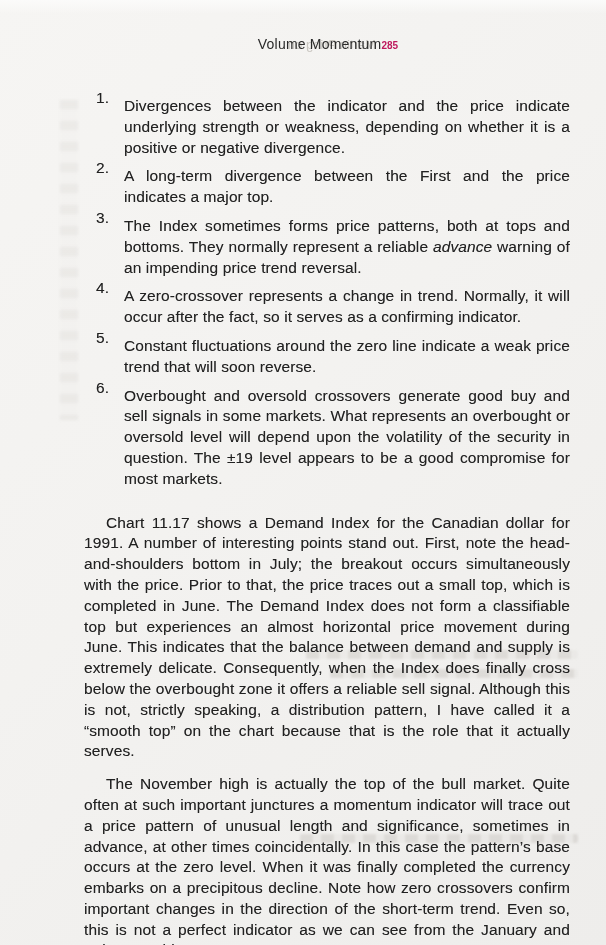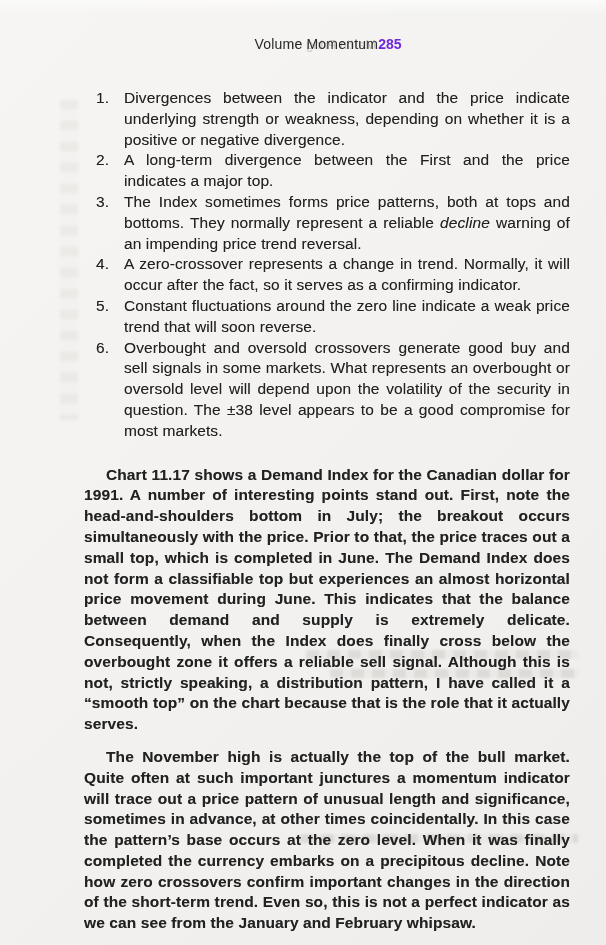--- a/index.html
+++ b/index.html
@@ -17,21 +17,21 @@
   }
   .edge-top{
     position:absolute;left:0;top:0;right:0;height:14px;
     background:linear-gradient(180deg,#fbfbfa 0%,rgba(251,251,250,0) 100%);
   }
   .header{
     position:absolute;top:36px;left:86px;right:36px;height:18px;
     display:flex;align-items:baseline;justify-content:center;
   }
   .running-title{font-size:14px;color:#2a2a2a;letter-spacing:.2px;}
-  .page-number{font-size:14px;font-weight:bold;color:#6d28d9;}
+  .page-number{font-size:10px;font-weight:bold;color:#be185d;}
   
   .ghost-header{
     position:absolute;top:37px;left:226px;width:150px;
     font-size:13px;color:#c9c6c0;transform:scaleX(-1);
     filter:blur(0.6px);white-space:nowrap;
   }
   .ghost-smudge{
     position:absolute;height:9px;border-radius:2px;filter:blur(1.1px);
     background:repeating-linear-gradient(90deg,rgba(158,152,144,0.22) 0 13px,rgba(158,152,144,0.05) 13px 21px);
   }
@@ -40,24 +40,24 @@
     background:repeating-linear-gradient(180deg,rgba(150,145,138,0.10) 0 9px,rgba(150,145,138,0.02) 9px 21px);
   }
   .content{
     position:absolute;left:84px;right:36px;top:88px;
     font-size:15.5px;line-height:20.8px;letter-spacing:.1px;
     text-shadow:0 0 .5px rgba(33,33,33,.35);
   }
   .list{padding-left:12px;}
   .list-item{display:flex;}
   .list-item .num{flex:none;width:28px;}
-  .list-item .txt{flex:1;text-align:justify;}
+  .list-item .txt{flex:1;text-align:justify;margin-top:8px;}
   .txt em{font-style:italic;}
   .paragraph{
-    margin:0;text-align:justify;text-indent:22px;font-weight:bold;
+    margin:0;text-align:justify;text-indent:22px;
   }
   .paragraph.first{margin-top:23px;}
   .paragraph + .paragraph{margin-top:12px;}
 </style>
 </head>
 <body>
 
 <div class="edge-left"></div>
 <div class="edge-top"></div>
 
@@ -77,30 +77,30 @@
       <div class="list-item">
         <span class="num">1.</span>
         <span class="txt">Divergences between the indicator and the price indicate underlying strength or weakness, depending on whether it is a positive or negative divergence.</span>
       </div>
       <div class="list-item">
         <span class="num">2.</span>
         <span class="txt">A long-term divergence between the First and the price indicates a major top.</span>
       </div>
       <div class="list-item">
         <span class="num">3.</span>
-        <span class="txt">The Index sometimes forms price patterns, both at tops and bottoms. They normally represent a reliable <em>decline</em> warning of an impending price trend reversal.</span>
+        <span class="txt">The Index sometimes forms price patterns, both at tops and bottoms. They normally represent a reliable <em>advance</em> warning of an impending price trend reversal.</span>
       </div>
       <div class="list-item">
         <span class="num">4.</span>
         <span class="txt">A zero-crossover represents a change in trend. Normally, it will occur after the fact, so it serves as a confirming indicator.</span>
       </div>
       <div class="list-item">
         <span class="num">5.</span>
         <span class="txt">Constant fluctuations around the zero line indicate a weak price trend that will soon reverse.</span>
       </div>
       <div class="list-item">
         <span class="num">6.</span>
-        <span class="txt">Overbought and oversold crossovers generate good buy and sell signals in some markets. What represents an overbought or oversold level will depend upon the volatility of the security in question. The ±38 level appears to be a good compromise for most markets.</span>
+        <span class="txt">Overbought and oversold crossovers generate good buy and sell signals in some markets. What represents an overbought or oversold level will depend upon the volatility of the security in question. The ±19 level appears to be a good compromise for most markets.</span>
       </div>
     </div>
   <p class="paragraph first">Chart 11.17 shows a Demand Index for the Canadian dollar for 1991. A number of interesting points stand out. First, note the head-and-shoulders bottom in July; the breakout occurs simultaneously with the price. Prior to that, the price traces out a small top, which is completed in June. The Demand Index does not form a classifiable top but experiences an almost horizontal price movement during June. This indicates that the balance between demand and supply is extremely delicate. Consequently, when the Index does finally cross below the overbought zone it offers a reliable sell signal. Although this is not, strictly speaking, a distribution pattern, I have called it a “smooth top” on the chart because that is the role that it actually serves.</p>
   <p class="paragraph">The November high is actually the top of the bull market. Quite often at such important junctures a momentum indicator will trace out a price pattern of unusual length and significance, sometimes in advance, at other times coincidentally. In this case the pattern’s base occurs at the zero level. When it was finally completed the currency embarks on a precipitous decline. Note how zero crossovers confirm important changes in the direction of the short-term trend. Even so, this is not a perfect indicator as we can see from the January and February whipsaw.</p>
 </div>
 
 </body></html>

